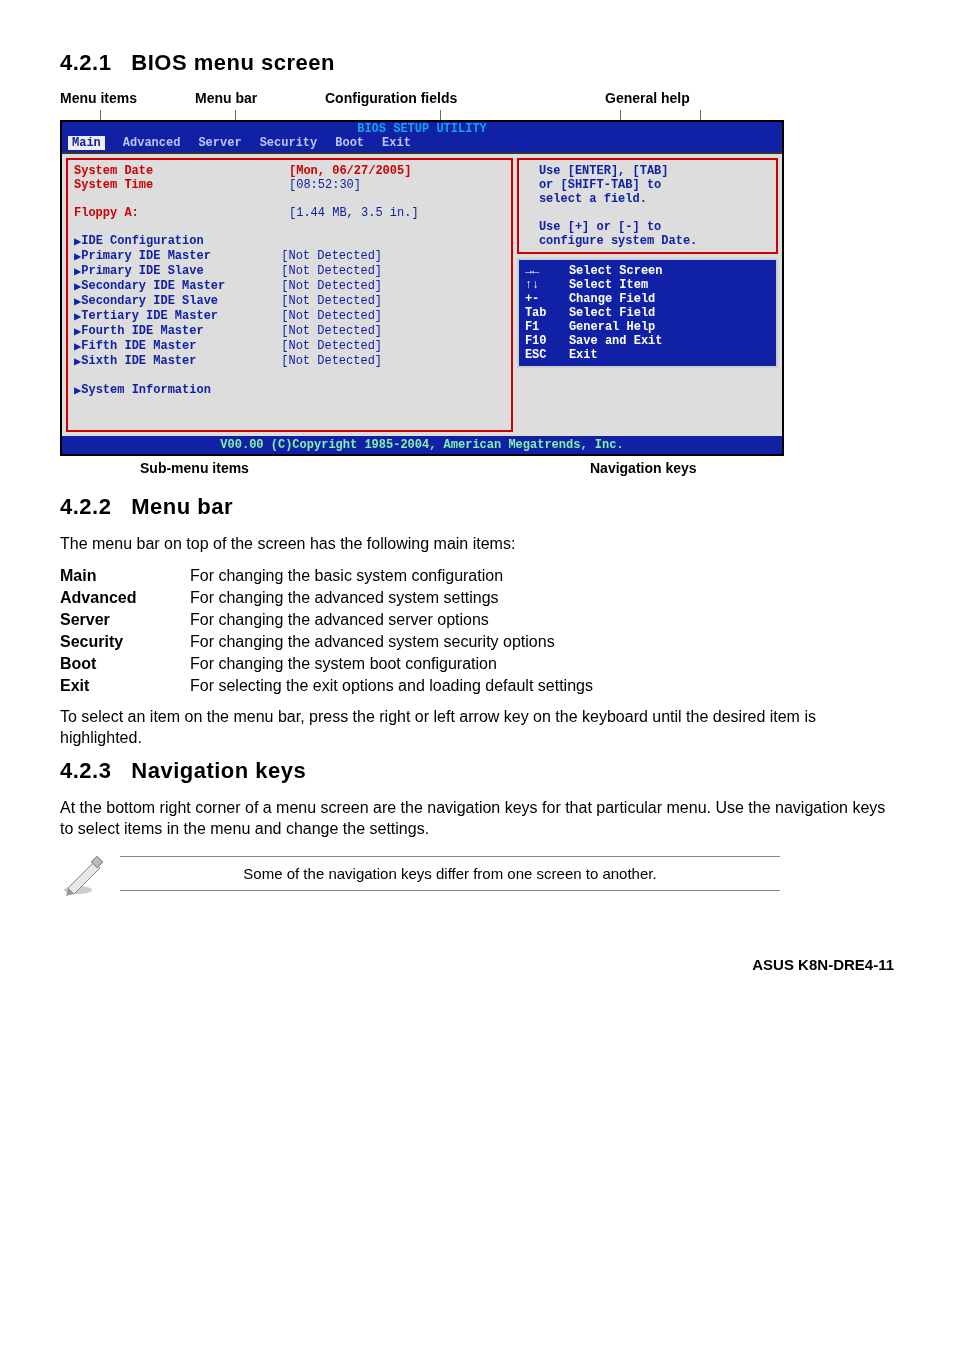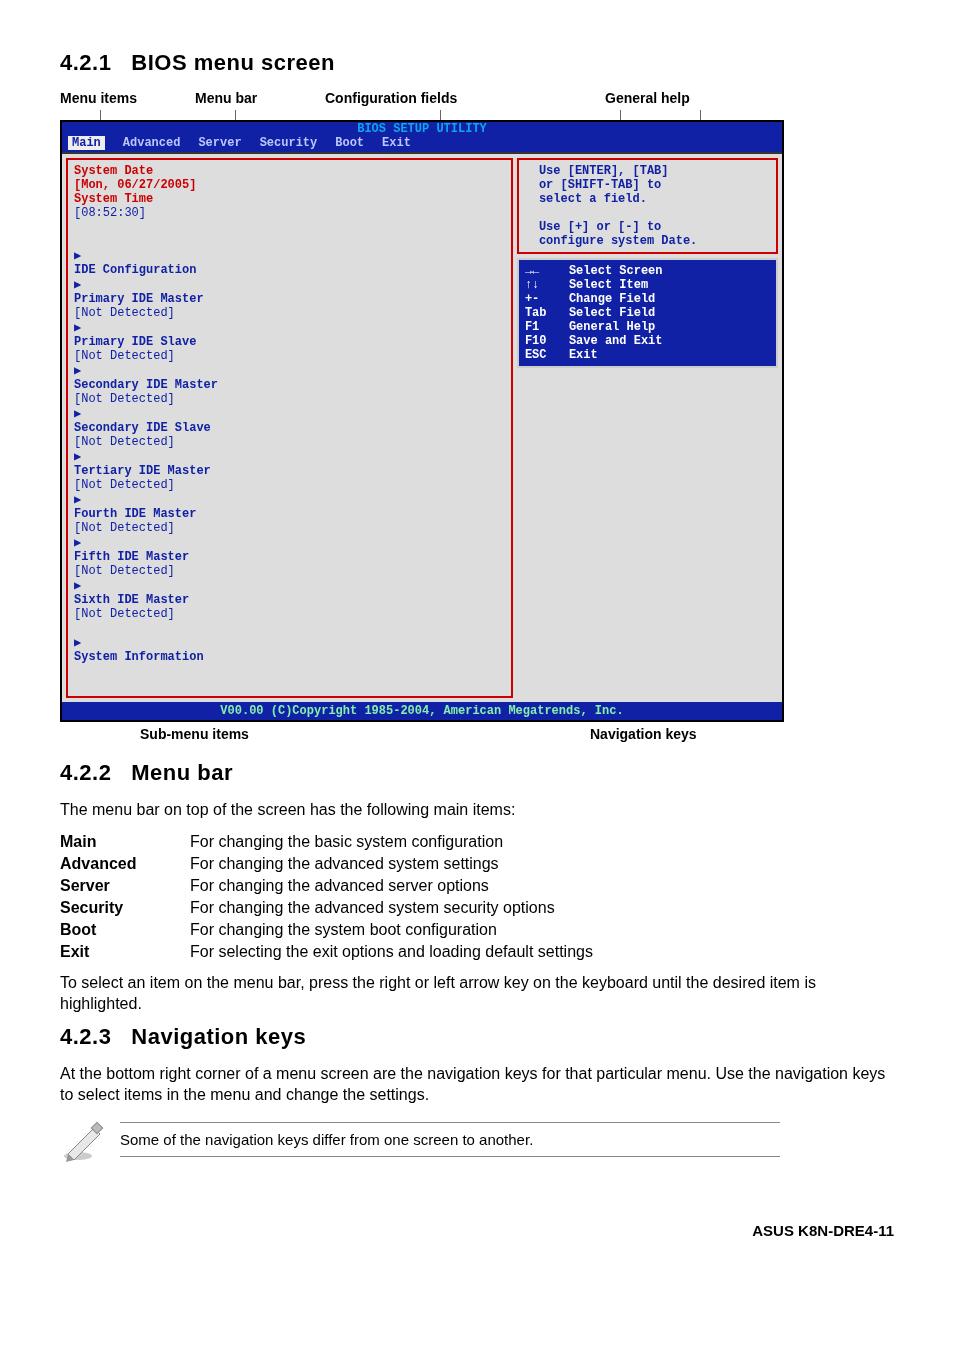--- a/index.html
+++ b/index.html
@@ -94,21 +94,21 @@
     padding: 4px 20px;
     color: #1021a5;
     background: #ddd;
   }
   .bios-right .nav-box {
     border: 2px solid #ccc;
     background: #1021a5;
     color: #fff;
     padding: 4px 6px;
   }
-  .bios-left .row { display: flex; flex-direction: column; }
+  .bios-left .row { display: flex; }
   .bios-left .row .key { width: 215px; }
   .bios-left .row .val { color: #1021a5; }
   .tri { color: #1021a5; }
   .bios-copy {
     background: #1021a5;
     color: #86efac;
     text-align: center;
     font-weight: bold;
     padding: 2px 0;
   }
@@ -133,20 +133,21 @@
     margin: 4px 0 8px 0;
   }
   table.defs td { vertical-align: top; padding: 2px 10px 2px 0; }
   table.defs td.term { font-family: Verdana, Arial, sans-serif; font-weight: bold; width: 120px; }
   .note-box {
     display: flex;
     align-items: center;
     gap: 16px;
     margin: 12px 0;
     width: 720px;
+    text-align: center;
   }
   .note-icon {
     width: 44px;
     height: 44px;
     flex: 0 0 44px;
     position: relative;
   }
   .note-icon svg { width: 44px; height: 44px; }
   .note-text {
     flex: 1;
@@ -205,20 +206,24 @@
           <span class="val" style="color:#c00;font-weight:bold">[Mon, 06/27/2005]</span>
         </div>
       <div class="row">
           <span class="key" style="color:#c00;font-weight:bold">System Time</span>
           <span class="val">[08:52:30]</span>
         </div>
       <div class="row">
           <span class="key">&nbsp;</span>
         </div>
       <div class="row">
+          <span class="key" style="color:#c00;font-weight:bold">Floppy A:</span>
+          <span class="val">[1.44 MB, 3.5 in.]</span>
+        </div>
+      <div class="row">
           <span class="key">&nbsp;</span>
         </div>
       <div id="submenu-list">
           <div class="row">
             <span class="tri">▶ </span>
             <span class="key" style="color: rgb(16, 33, 165); font-weight: bold; width: 200px;">IDE Configuration</span>
             <span class="val"></span>
           </div>
           <div class="row">
             <span class="tri">▶ </span>

